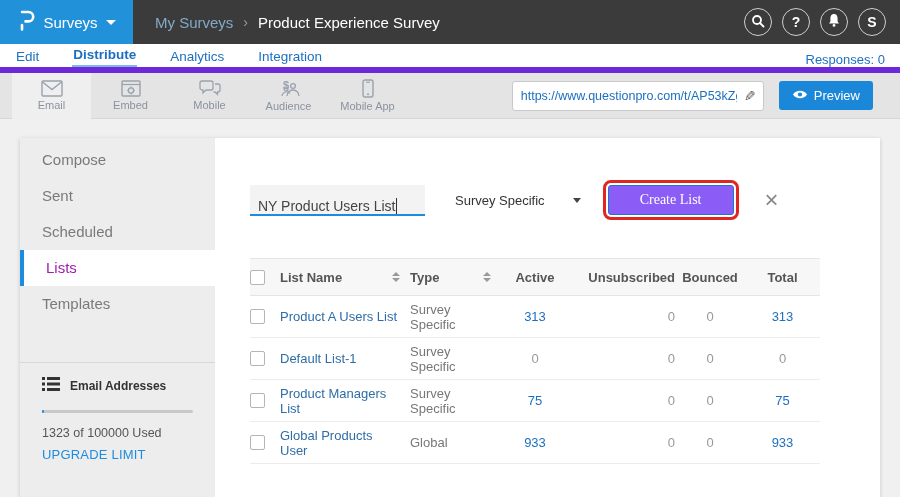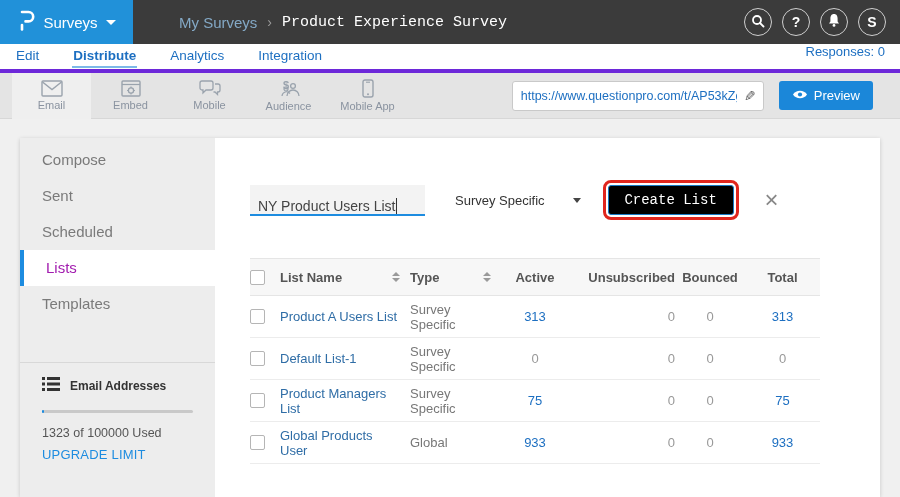--- a/index.html
+++ b/index.html
@@ -1,33 +1,33 @@
 <!DOCTYPE html>
 <html><head>
 <meta charset="utf-8">
 <style>
   * { margin:0; padding:0; box-sizing:border-box; }
   html,body { width:900px; height:497px; overflow:hidden; }
   body { font-family:"Liberation Sans", sans-serif; background:#f0f0f0; position:relative; }
 
   
-  .topbar { height:44px; background:#3b3b3b; display:flex; align-items:center;gap:24px; }
+  .topbar { height:44px; background:#3b3b3b; display:flex; align-items:center; }
   .logo-block { width:133px; height:44px; background:#2191d9; display:flex; align-items:center; justify-content:center; gap:8px; cursor:pointer; }
   .logo-block .app-name { color:#fff; font-size:15px; }
   .caret-down { width:0; height:0; border-left:5px solid transparent; border-right:5px solid transparent; border-top:5px solid #fff; display:inline-block; }
   .breadcrumb { margin-left:22px; display:flex; align-items:center; gap:10px; font-size:15px; }
   .crumb-parent { color:#84a9c6; cursor:pointer; }
   .crumb-sep { color:#9a9a9a; font-size:14px; }
-  .crumb-current { color:#ffffff;font-family:Liberation Mono, monospace; }
+  .crumb-current { color:#ffffff; }
   .topbar-right { margin-left:auto; display:flex; align-items:center; gap:10px; padding-right:14px; }
   .circle-btn { width:28px; height:28px; border:1.5px solid #cfcfcf; border-radius:50%; display:flex; align-items:center; justify-content:center; color:#fff; font-size:14px; font-weight:bold; cursor:pointer; background:transparent; }
   .upgrade-btn { height:27px; border:none; border-radius:14px; background:#f9a825; color:#fff; font-weight:bold; font-size:13px; padding:0 16px; cursor:pointer; font-family:"Liberation Sans", sans-serif; }
 
   
-  .tabbar { height:29px; background:#fff; border-bottom:4px solid #6d28d9; display:flex; align-items:flex-start; padding:0 15px; }
+  .tabbar { height:29px; background:#fff; border-bottom:6px solid #6d28d9; display:flex; align-items:flex-end; padding:0 15px; }
   .tab { color:#1d6fc1; font-size:13.5px; margin-right:32px; padding:4px 1px 3px; cursor:pointer; }
   .tab.active { font-weight:bold; border-bottom:2px solid #7db9e8; }
   .responses { margin-left:auto; color:#1d6fc1; font-size:13px; }
 
   
   .toolbar { height:46px; background:#e4e4e4; display:flex; align-items:center; padding-left:12px; border-bottom:1px solid #d7d7d7; }
   .channel { width:79px; height:46px; display:flex; flex-direction:column; align-items:center; justify-content:center; gap:2px; cursor:pointer; }
   .channel.selected { background:#efefef; }
   .channel .ch-label { font-size:11px; color:#8a93a0; }
   .channel svg { display:block; }
@@ -55,21 +55,21 @@
   .upgrade-link { margin-top:7px; font-size:13px; color:#1d8ce0; cursor:pointer; letter-spacing:.2px; }
 
   
   .main { flex:1; padding-left:35px; }
   .form-row { margin-top:42px; display:flex; align-items:center; }
   .list-input { width:175px; height:31px; background:#f3f3f3; border-bottom:2px solid #1d8ce0; display:flex; align-items:flex-end; padding:0 8px; font-size:14px; color:#444; cursor:text; }
   .text-caret { display:inline-block; width:1px; height:16px; background:#333; margin-left:1px; }
   .type-select { margin-left:30px; display:flex; align-items:center; gap:28px; font-size:13px; color:#333; cursor:pointer; }
   .caret-down-dark { width:0; height:0; border-left:4.5px solid transparent; border-right:4.5px solid transparent; border-top:5px solid #444; }
   .annotation-ring { margin-left:22px; border:3px solid #e0261e; border-radius:8px; padding:2px; }
-  .create-btn { width:126px; height:30px; background:#000000; border:1px solid #187ac6; border-radius:3px; color:#fff; font-size:14px; cursor:pointer; font-family:Liberation Mono, monospace; }
+  .create-btn { width:126px; height:30px; background:#8b5cf6; border:1px solid #187ac6; border-radius:3px; color:#fff; font-size:14px; cursor:pointer; font-family:Liberation Serif, serif; }
   .close-x { margin-left:26px; font-size:24px; color:#888; cursor:pointer; line-height:1; }
 
   
   .table { margin-top:38px; width:570px; font-size:13px; }
   .thead { display:flex; align-items:center; height:38px; background:#f7f7f7; border-top:1px solid #e5e5e5; border-bottom:1px solid #e5e5e5; font-weight:bold; color:#555; }
   .trow { display:flex; align-items:center; height:42px; border-bottom:1px solid #ececec; }
   .c-cb { width:30px; display:flex; align-items:center; }
   .c-name { width:130px; display:flex; align-items:center; justify-content:space-between; padding-right:10px;gap:25px; }
   .c-type { width:95px; display:flex; align-items:center; justify-content:space-between; padding-right:14px; }
   .c-active { width:60px; text-align:center; }

